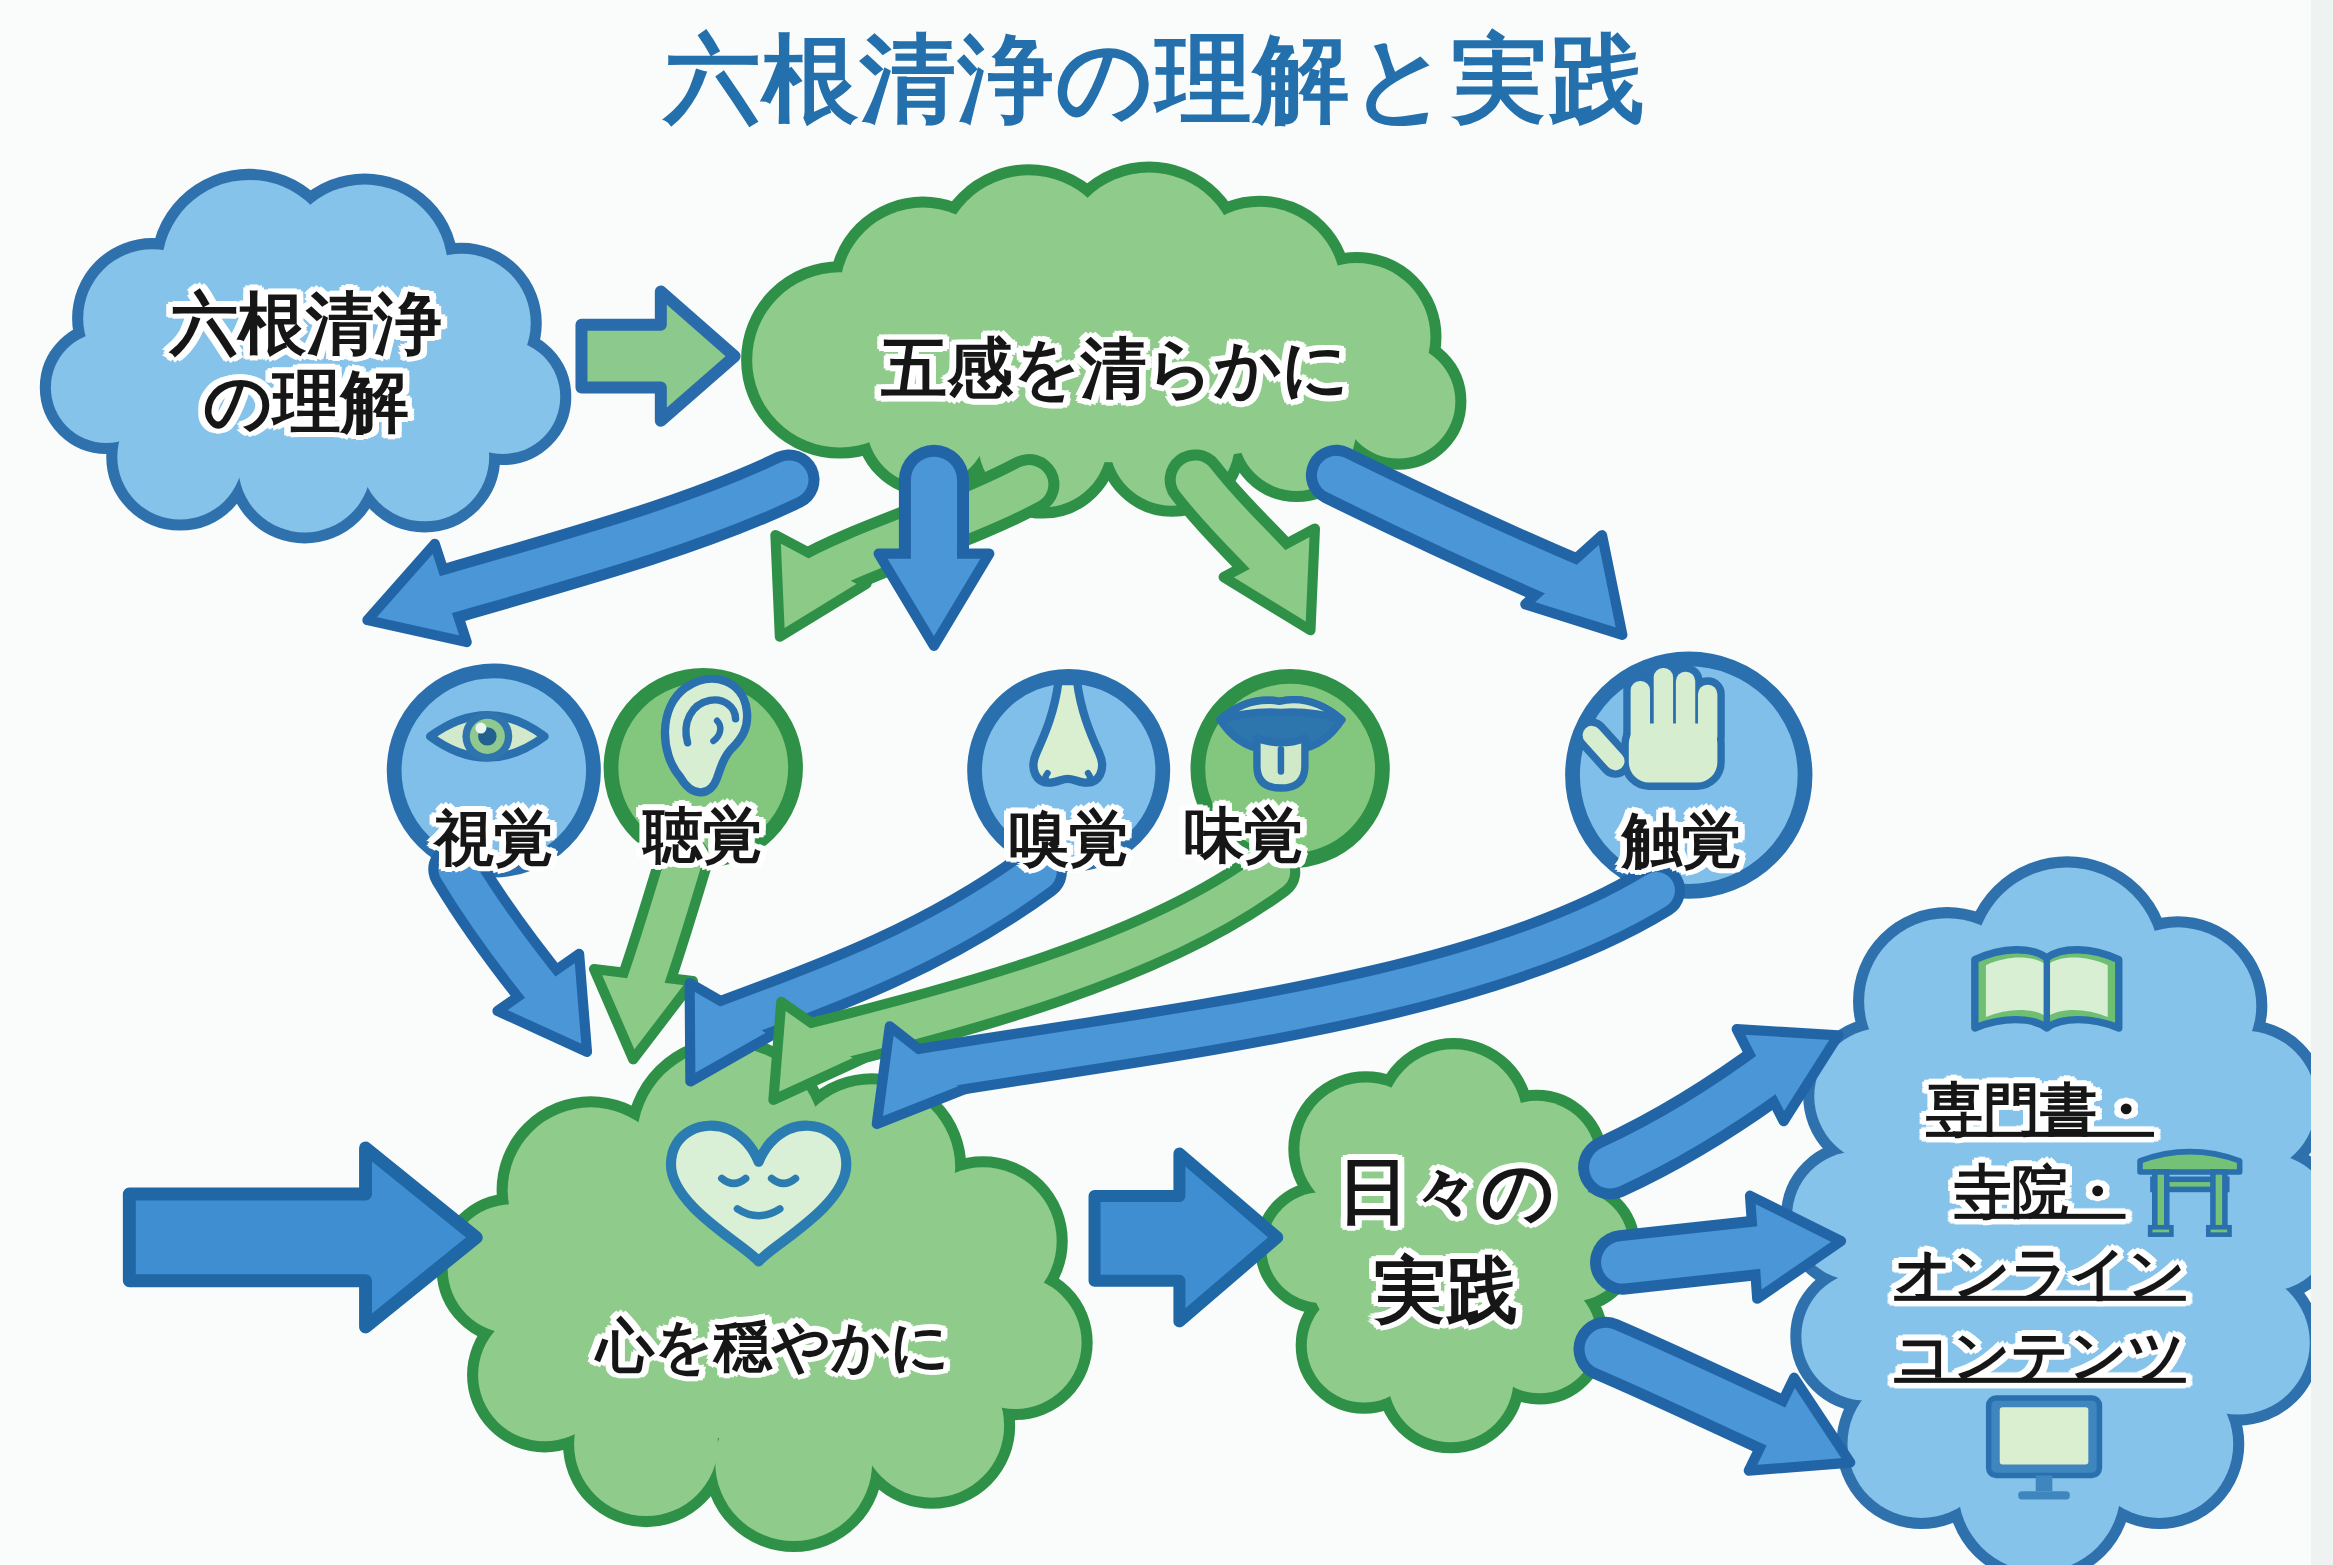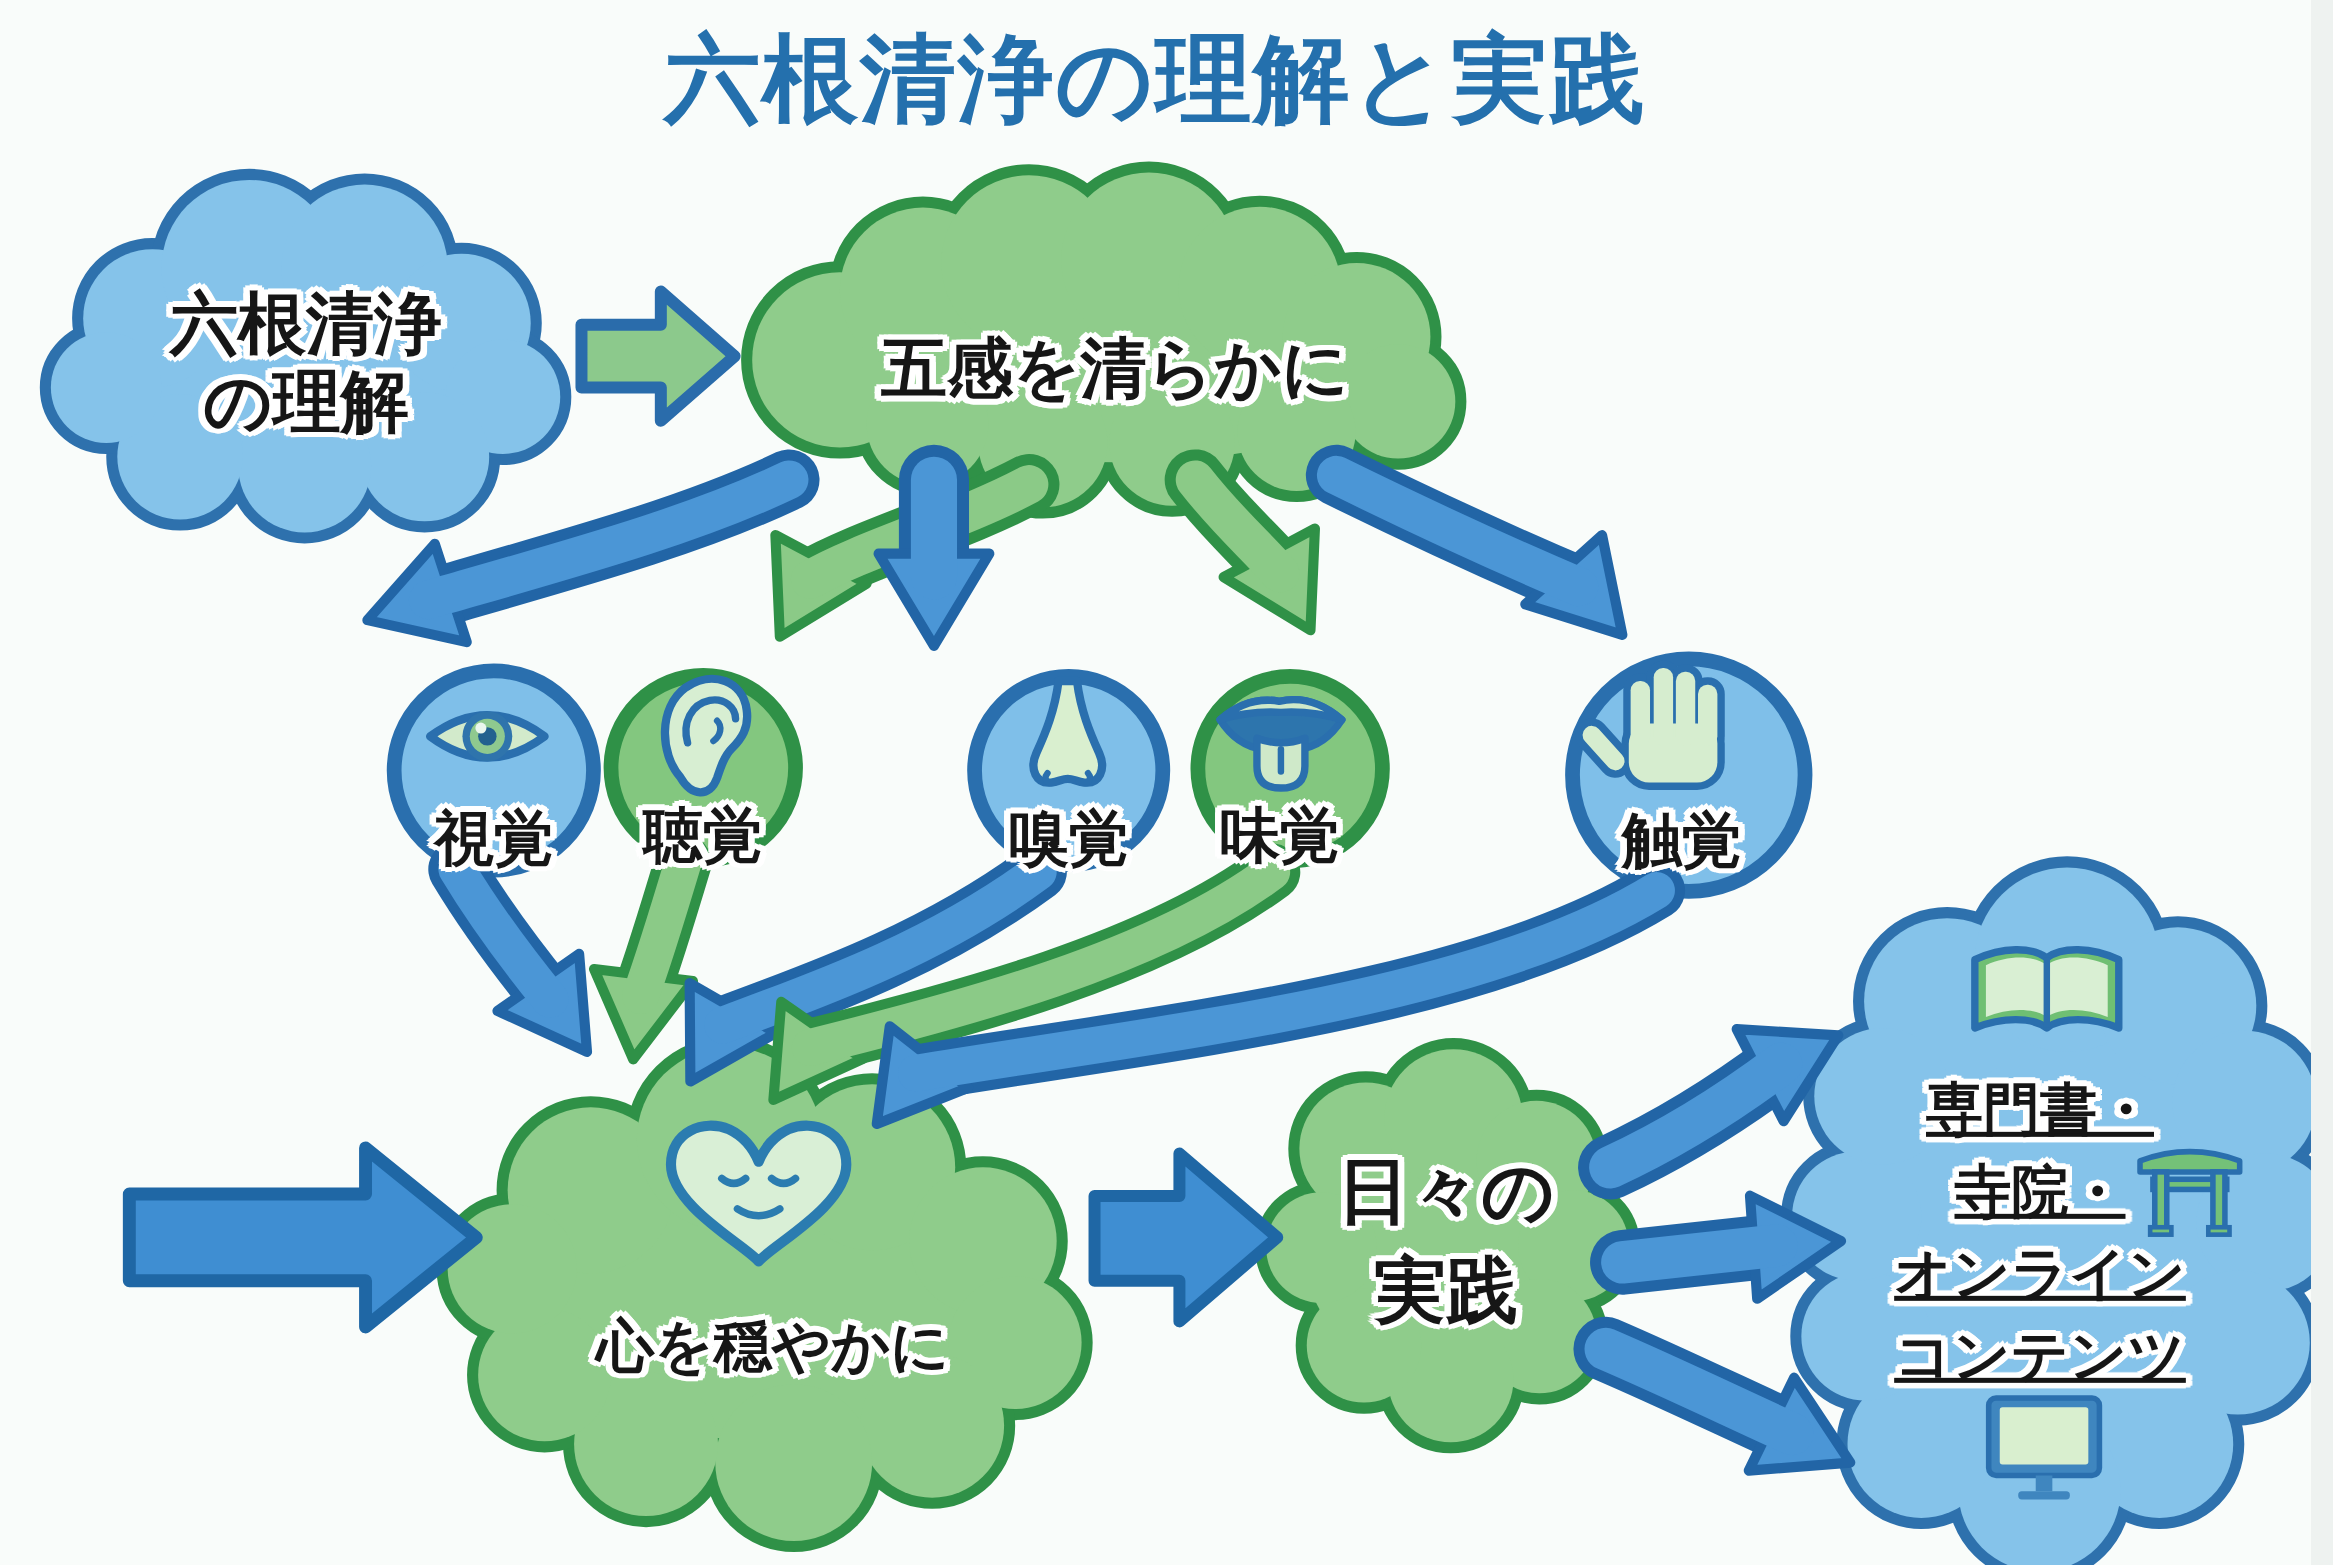--- a/index.html
+++ b/index.html
@@ -277,21 +277,21 @@
 <div class="lbl fsA" style="left:306px;top:362px;">
   <div>六根清浄</div>
   <div>の理解</div>
 </div>
 
 <div class="lbl fsB" style="left:1115px;top:369px;">五感を清らかに</div>
 
 <div class="lbl fsS" style="left:494px;top:838px;">視覚</div>
 <div class="lbl fsS" style="left:703px;top:835px;">聴覚</div>
 <div class="lbl fsS" style="left:1069px;top:838px;">嗅覚</div>
-<div class="lbl fsS" style="left:1280px;top:835px;">味覚</div>
+<div class="lbl fsS" style="left:1244px;top:835px;">味覚</div>
 <div class="lbl fsS" style="left:1682px;top:840px;">触覚</div>
 
 <div class="lbl fsC" style="left:773px;top:1346px;">心を穏やかに</div>
 
 <div class="lbl fsD" style="left:1446px;top:1241px;">
   <div>日々の</div>
   <div>実践</div>
 </div>
 
 <div class="lbl fsE" style="left:2040px;top:1232px;">

